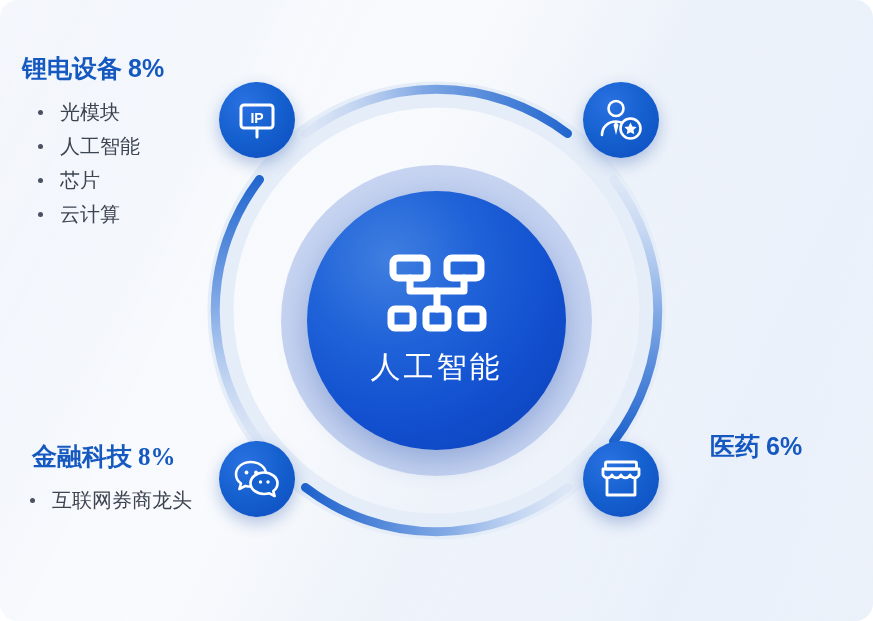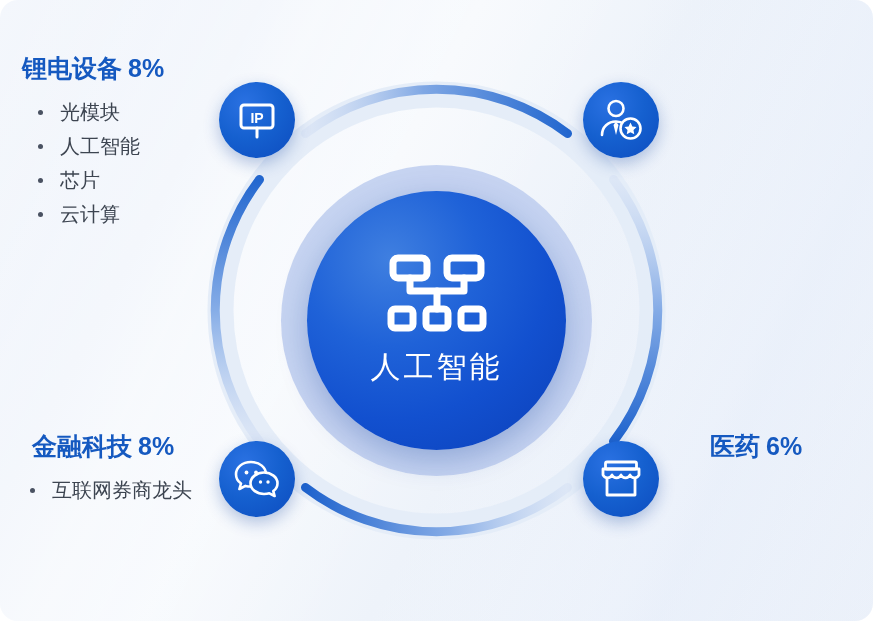--- a/index.html
+++ b/index.html
@@ -130,21 +130,21 @@
     width: 5px; height: 5px;
     border-radius: 50%;
     background: #4a5262;
   }
 
   #quad-it      { left: 22px;  top: 52px; }
   #quad-it .items { margin-left: 8px; }
   #quad-energy  { left: 686px; top: 52px; text-align: left; }
   #quad-energy .quad-title { text-align: left; }
   #quad-energy .items { margin-left: 22px; }
-  #quad-fintech { left: 22px;  top: 430px; }
+  #quad-fintech { left: 22px;  top: 440px; font-family: Liberation Serif, serif; }
   #quad-fintech .quad-title { margin-left: 10px; }
   #quad-pharma  { left: 706px; top: 430px; }
   #quad-pharma .quad-title { margin-left: 4px; }
   #quad-pharma .items { margin-left: 4px; }
 </style>
 </head>
 <body>
 
 <div id="card">
 

